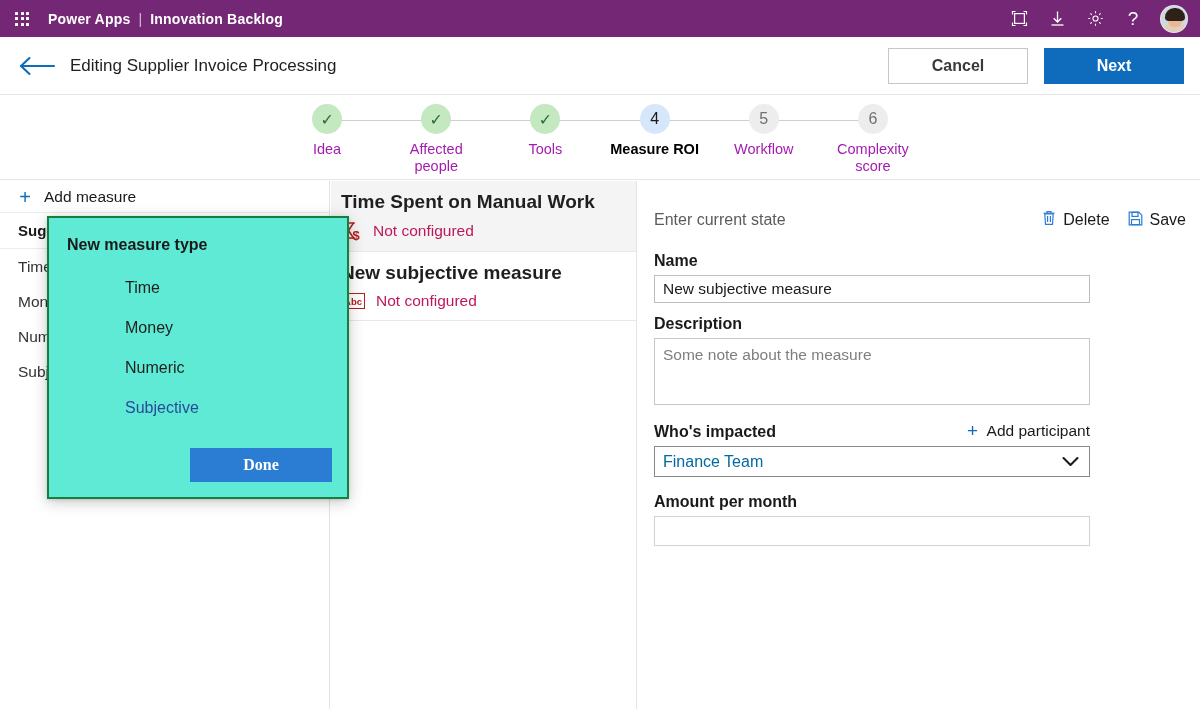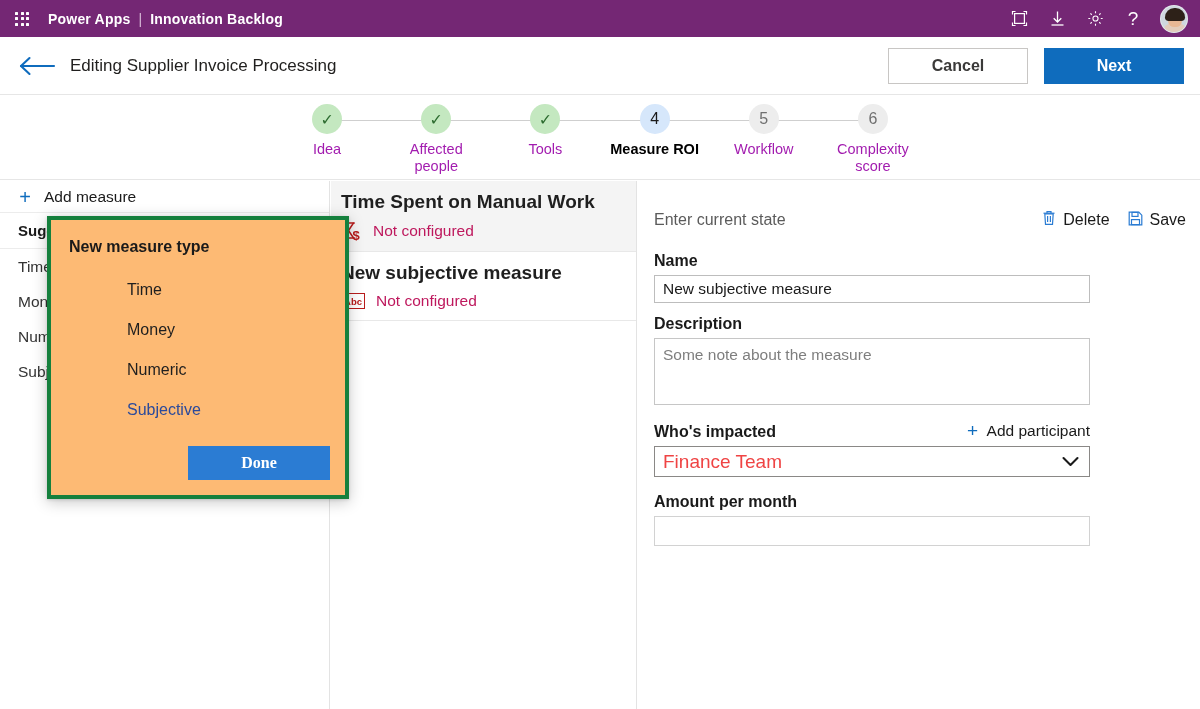--- a/index.html
+++ b/index.html
@@ -131,30 +131,30 @@
   }
   .input-txt::placeholder { color: #8a8a8a; }
   textarea.input-area {
     width: 436px; height: 67px; border: 1px solid #c6c6c6; background: #fff; resize: none;
     font-size: 15.5px; color: #14532d; padding: 7px 8px; font-family: "Liberation Sans", sans-serif;
   }
   textarea.input-area::placeholder { color: #7e7e7e; }
   .select-wrap { position: relative; width: 436px; }
   select.input-sel {
     width: 436px; height: 31px; border: 1.5px solid #8a8886; background: #fff;
-    font-size: 19px; color: #ef4444; padding: 0 16px 0 8px; appearance: none;
+    font-size: 16px; color: #0369a1; padding: 0 16px 0 8px; appearance: none;
     font-family: "Liberation Sans", sans-serif; cursor: pointer;
   }
   .sel-chev { position: absolute; right: 11px; top: 8px; pointer-events: none; }
   .input-empty { width: 436px; height: 30px; border: 1px solid #d2d2d2; background: #fff; }
 
   
   .dialog {
     position: absolute; left: 47px; top: 216px; width: 302px; height: 283px;
-    background: #fdba74; border: 4px solid #15803d;
+    background: #5eead4; border: 2px solid #15803d;
     box-shadow: 0 3px 14px rgba(0,0,0,.22), 0 1px 3px rgba(0,0,0,.12);
     z-index: 40;
   }
   .dlg-title { font-size: 16px; font-weight: bold; color: #1a1a1a; padding: 18px 0 0 18px; }
   .dlg-opts { padding: 14px 0 0 76px; }
   .dlg-opt { font-size: 16px; color: #1f1f1f; padding: 11px 0; cursor: pointer; }
   .dlg-opt.sel { color: #2b4a9b; }
   .dlg-foot { position: absolute; right: 15px; bottom: 15px; }
   .btn-done {
     background: #2b7cd3; color: #fff; border: none; font-weight: bold; font-size: 16px;

